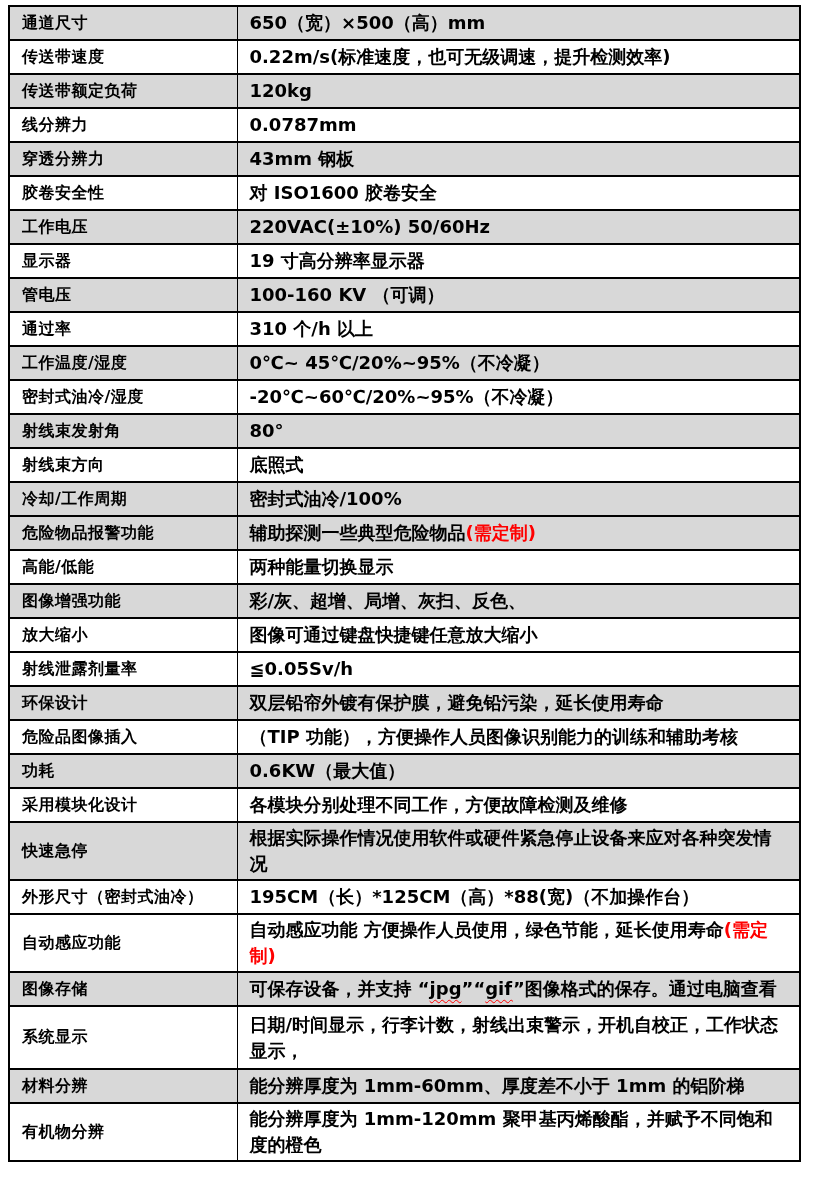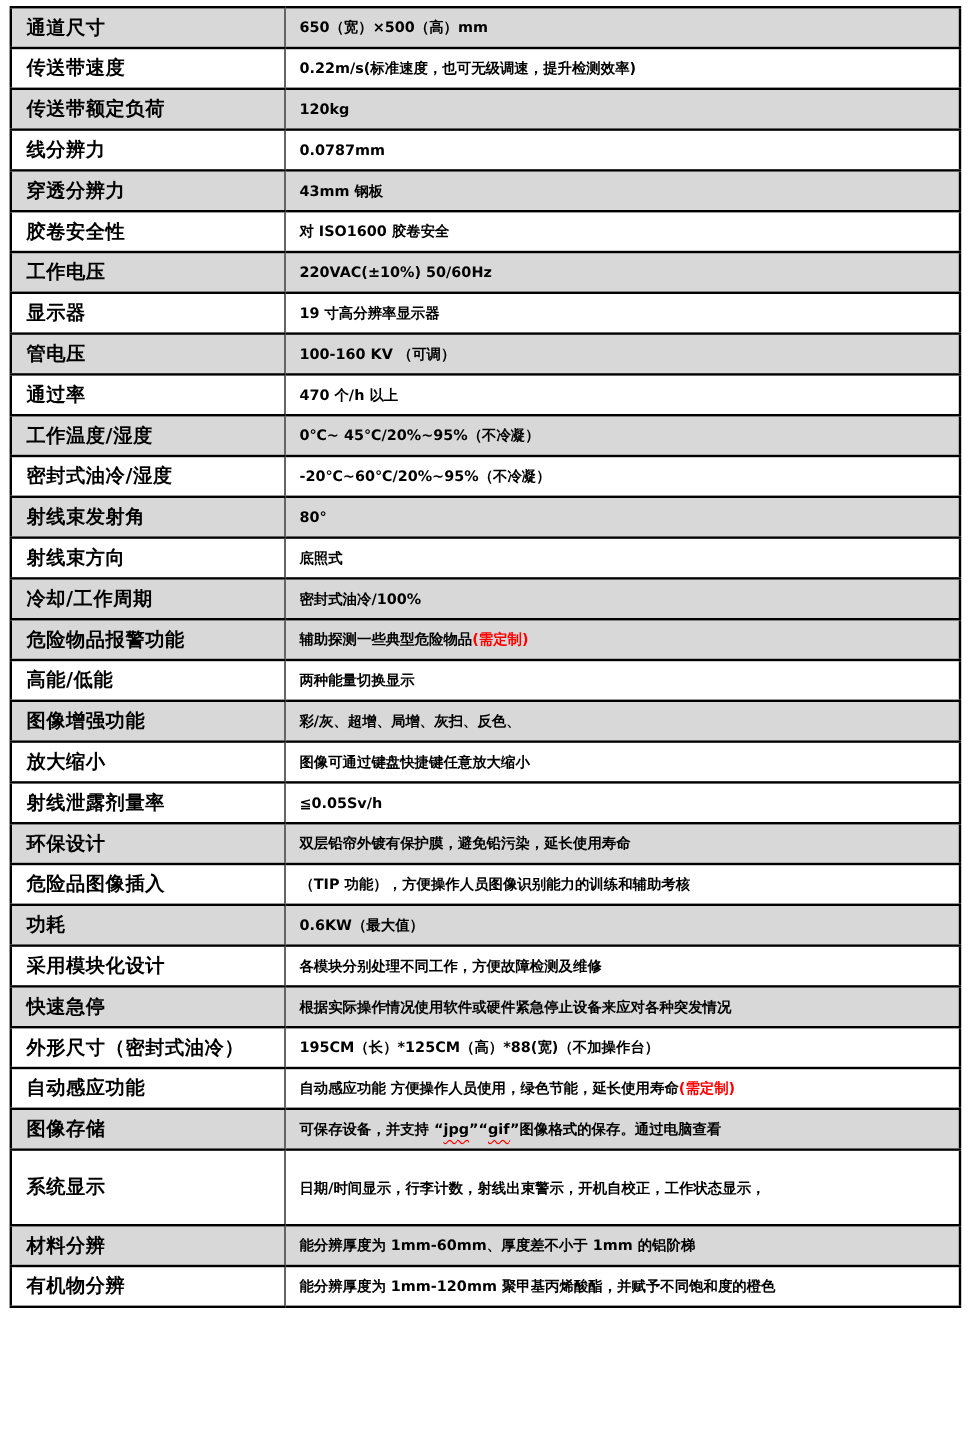--- a/index.html
+++ b/index.html
@@ -35,21 +35,21 @@
     height: 28px;
     overflow: hidden;
   }
   table.spec col.c-label { width: 228px; }
   td.label-cell {
     font-size: 16px;
     letter-spacing: 0.5px;
     white-space: nowrap;
   }
   td.value-cell {
-    font-size: 12px;
+    font-size: 18px;
     line-height: 26px;
   }
   tr.shaded td { background: var(--shade, #d8d8d8); }
   tr.tall td { height: 57px; }
   .red { color: var(--red, #ff0000); margin-top: 19px; }
   .wavy {
     text-decoration: underline;
     text-decoration-style: wavy;
     text-decoration-color: var(--red, #ff0000);
     text-decoration-thickness: 1px;
@@ -97,21 +97,21 @@
         <tr>
           <td class="label-cell">显示器</td>
           <td class="value-cell"><span>19 寸高分辨率显示器</span></td>
         </tr>
         <tr class="shaded">
           <td class="label-cell">管电压</td>
           <td class="value-cell"><span>100-160 KV （可调）</span></td>
         </tr>
         <tr>
           <td class="label-cell">通过率</td>
-          <td class="value-cell"><span>470 个/h 以上</span></td>
+          <td class="value-cell"><span>310 个/h 以上</span></td>
         </tr>
         <tr class="shaded">
           <td class="label-cell">工作温度/湿度</td>
           <td class="value-cell"><span>0℃~ 45℃/20%~95%（不冷凝）</span></td>
         </tr>
         <tr>
           <td class="label-cell">密封式油冷/湿度</td>
           <td class="value-cell"><span>-20℃~60℃/20%~95%（不冷凝）</span></td>
         </tr>
         <tr class="shaded">

